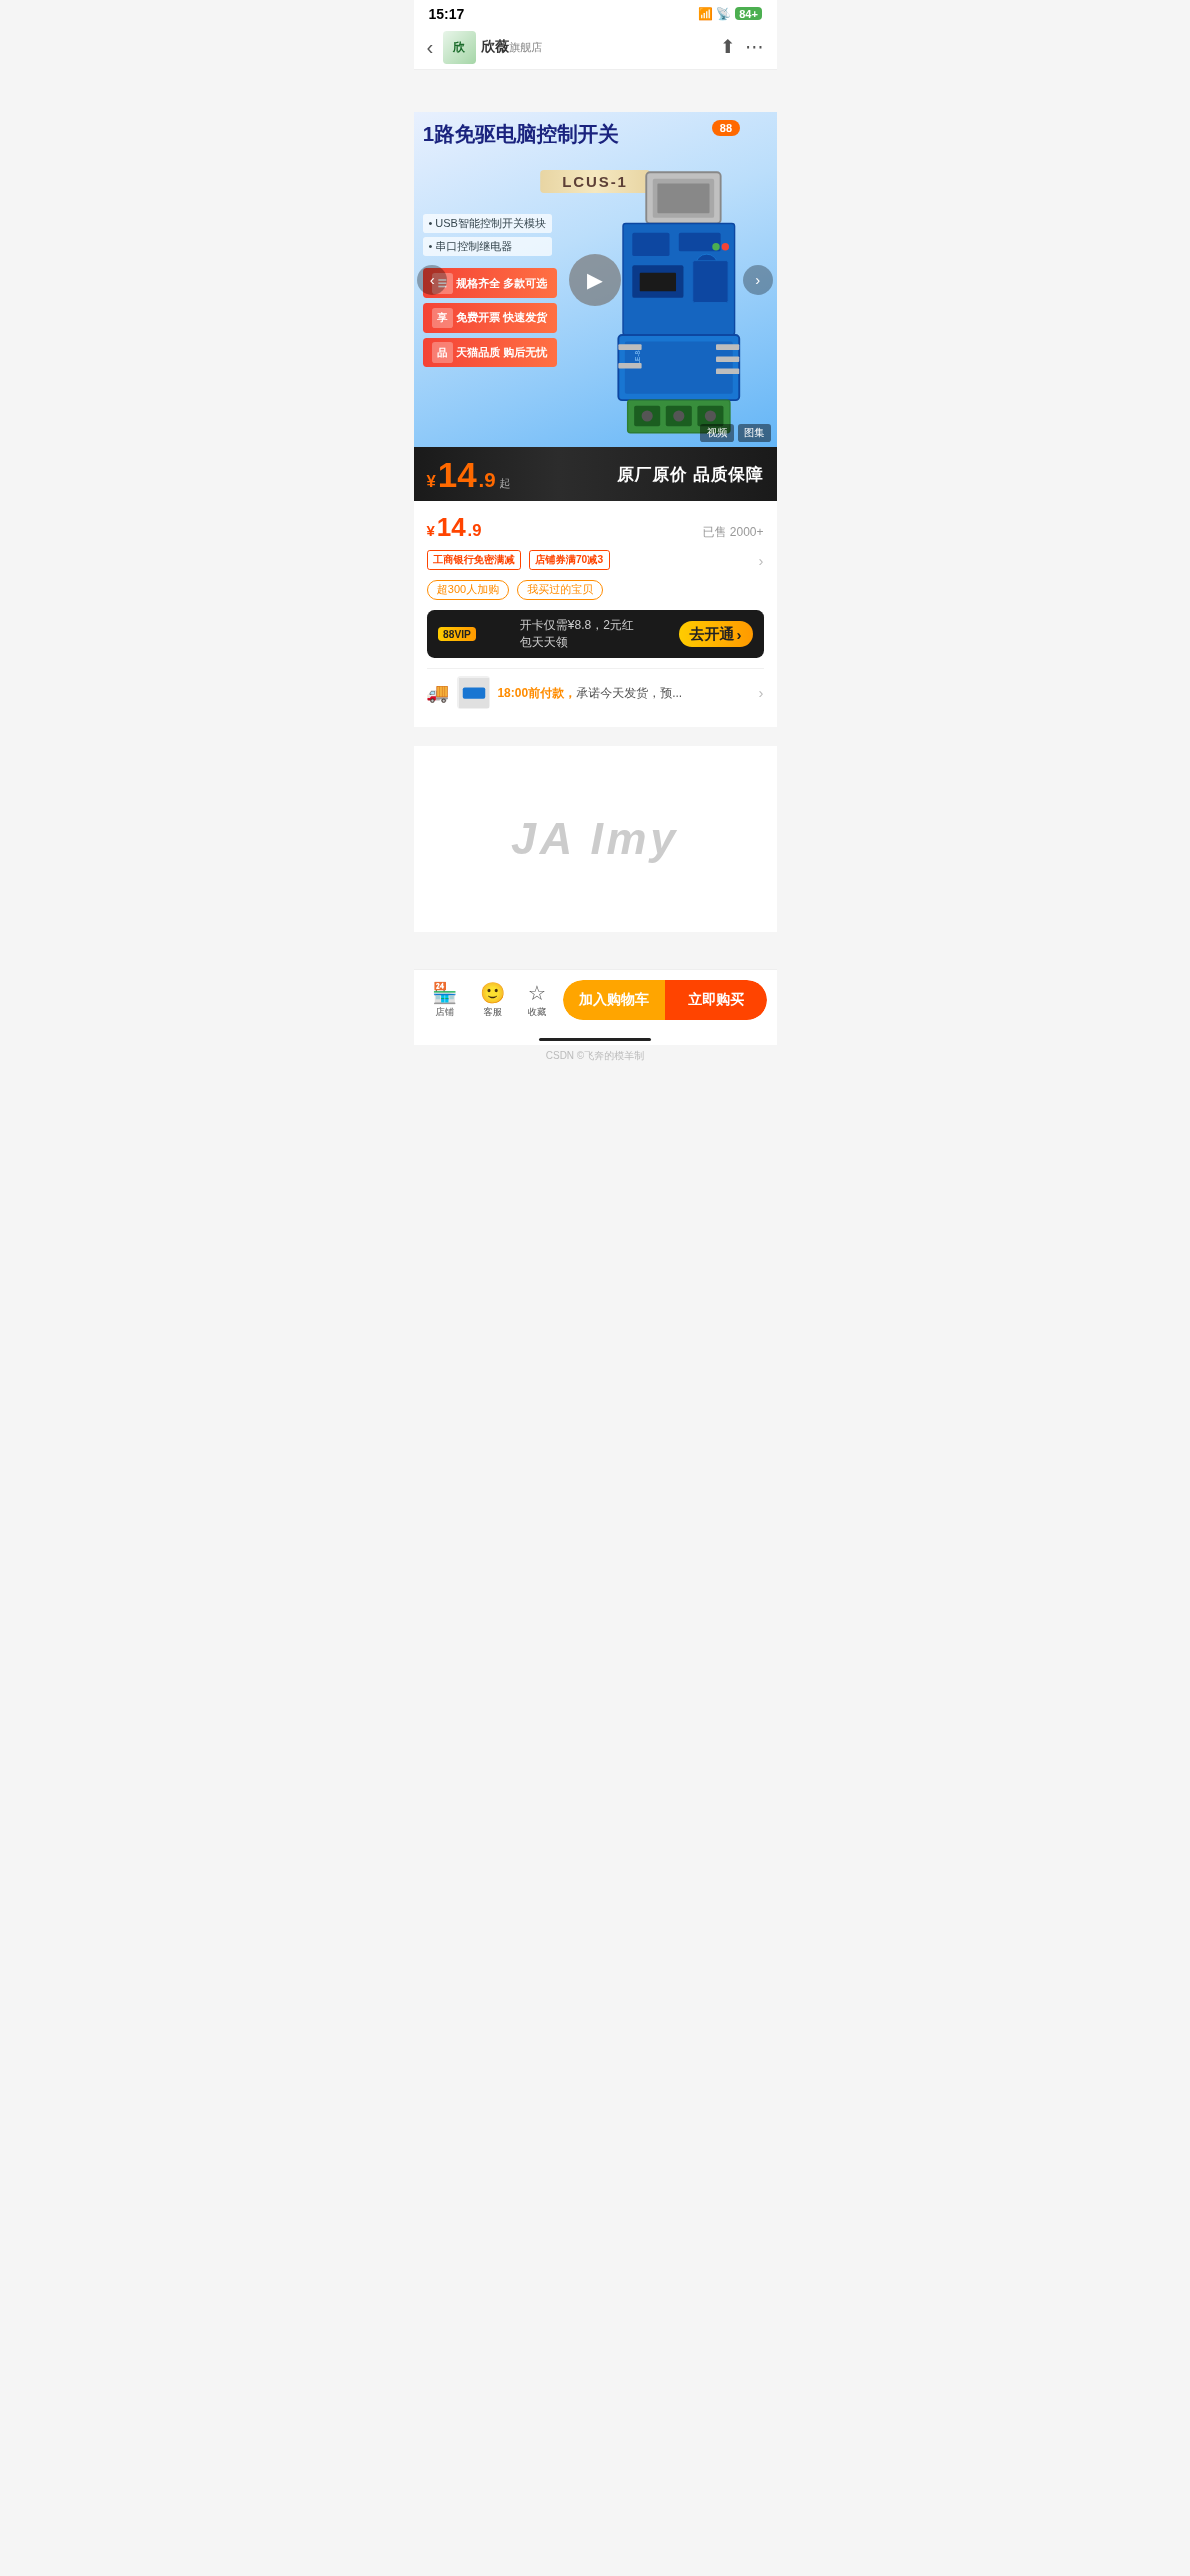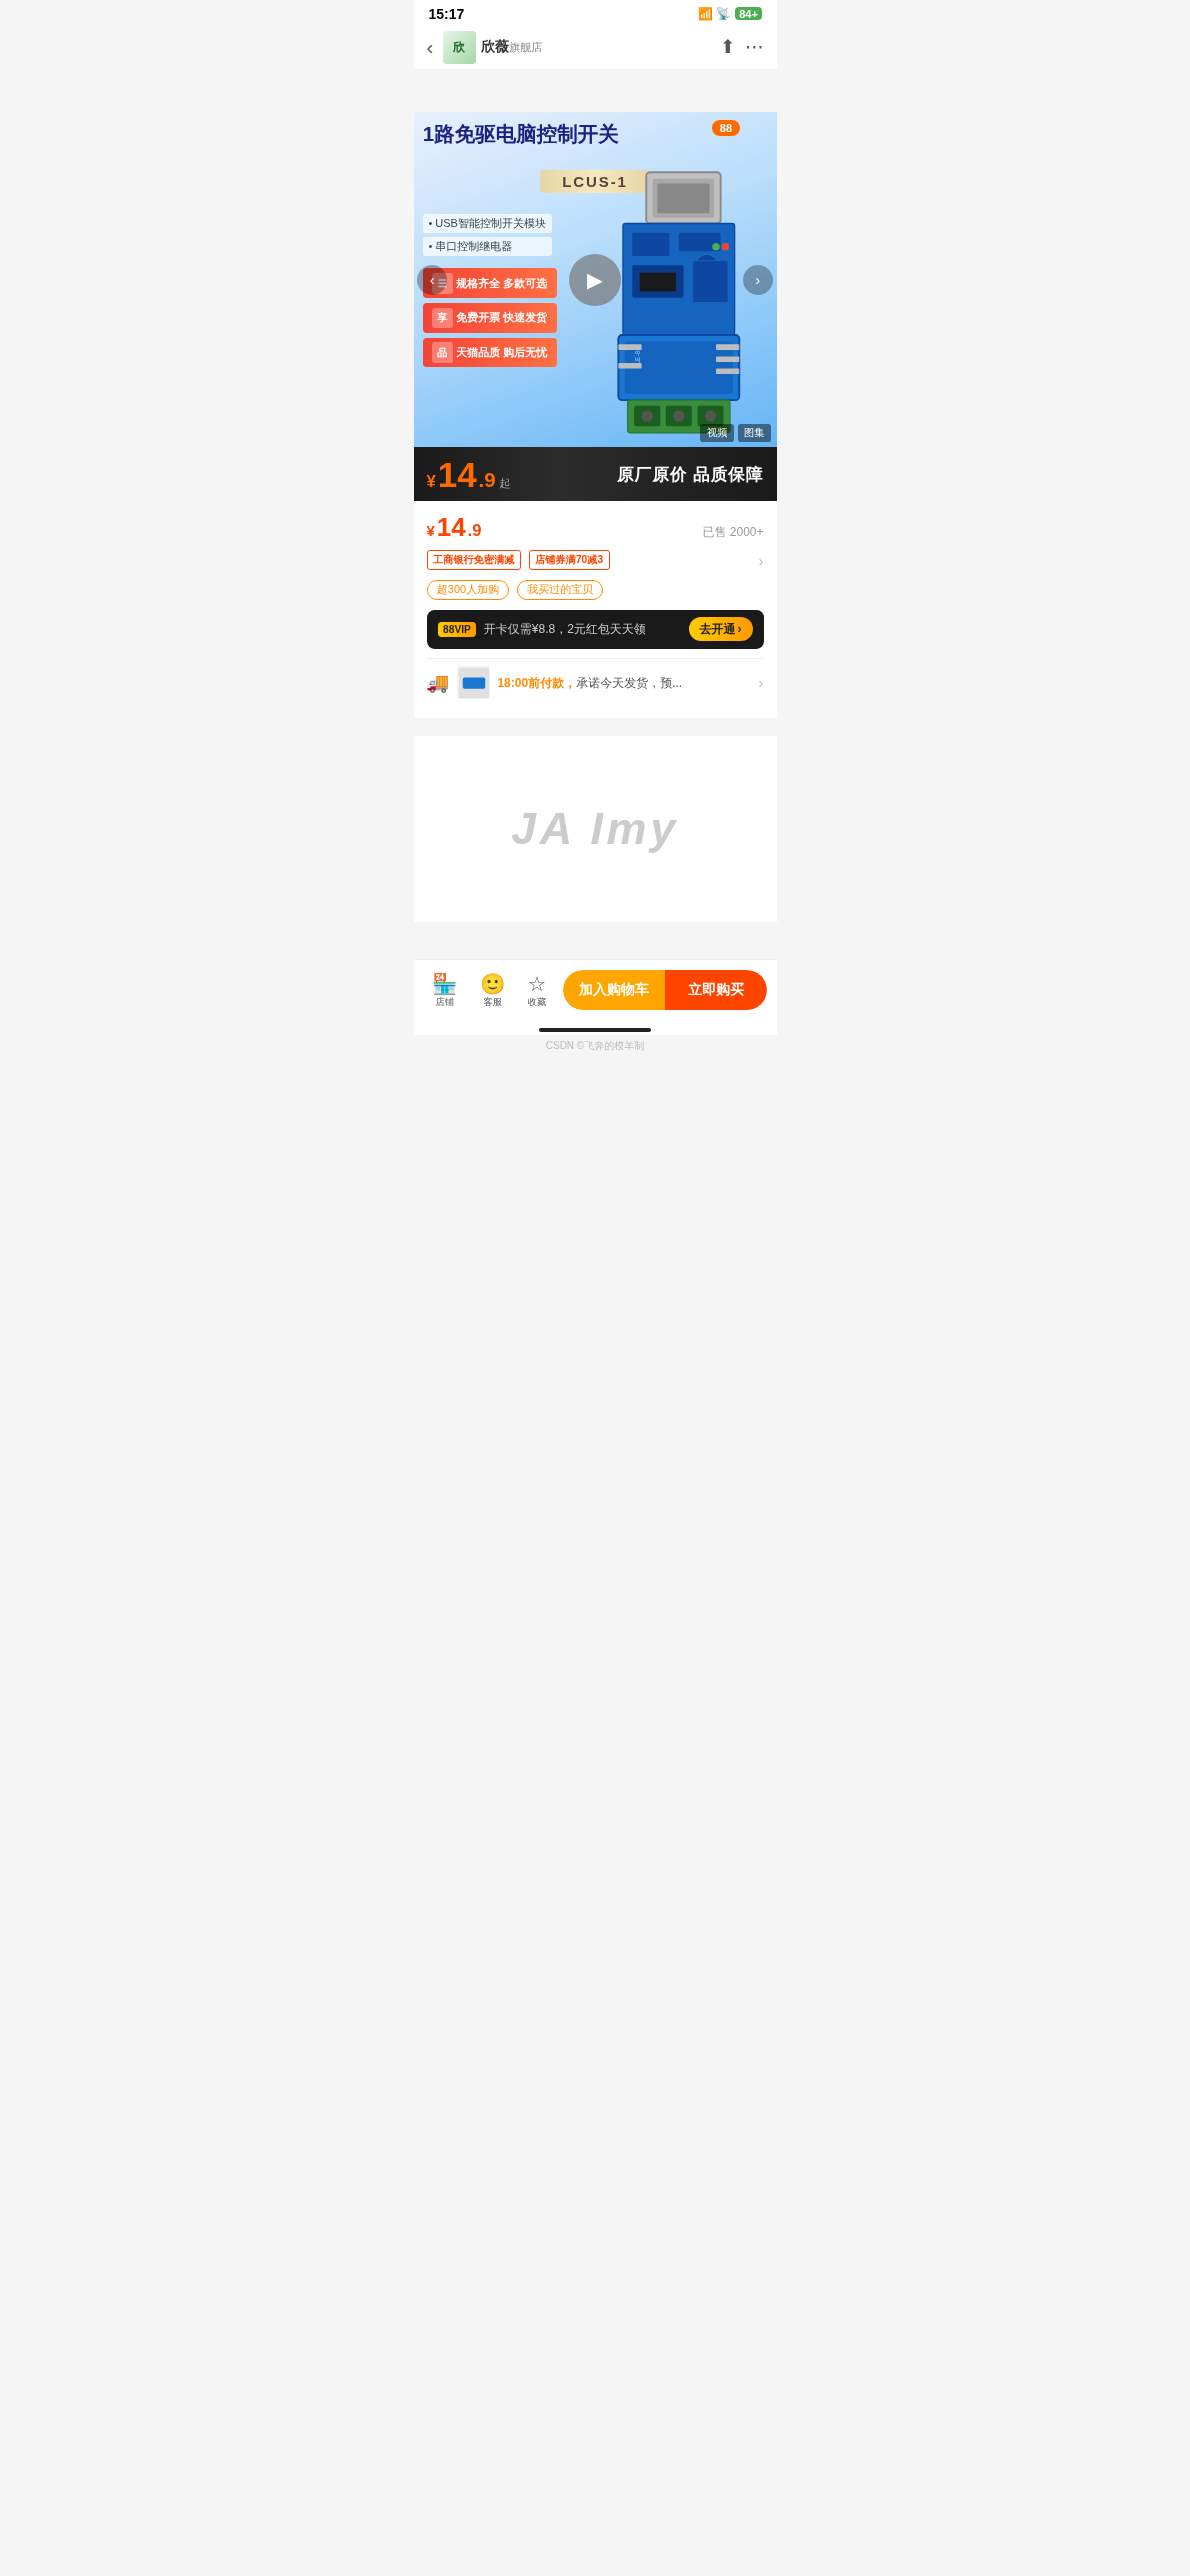--- a/index.html
+++ b/index.html
@@ -299,41 +299,42 @@
       font-size: 11px;
     }
 
     .vip-row {
       background: #1a1a1a;
       border-radius: 7.4px;
       display: flex;
       align-items: center;
       padding: 7.4px 11px;
       margin-bottom: 9.3px;
+      gap: 36px;
     }
     .vip-badge {
       background: linear-gradient(90deg, #ffcc00, #ff9900);
       color: #222;
       font-size: 10.2px;
       font-weight: 900;
       border-radius: 3.7px;
       padding: 1.9px 5.6px;
       margin-right: 7.4px;
     }
     .vip-text {
       color: #ccc;
       font-size: 12px;
       flex: 1;
     }
     .vip-btn {
       background: linear-gradient(90deg, #ffcc00, #ff9900);
       color: #222;
       border-radius: 13px;
       padding: 3.7px 11px;
-      font-size: 12px;
+      font-size: 15px;
       font-weight: 700;
       display: flex;
       align-items: center;
       gap: 1.9px;
       cursor: pointer;
     }
 
     .delivery-row {
       display: flex;
       align-items: center;

